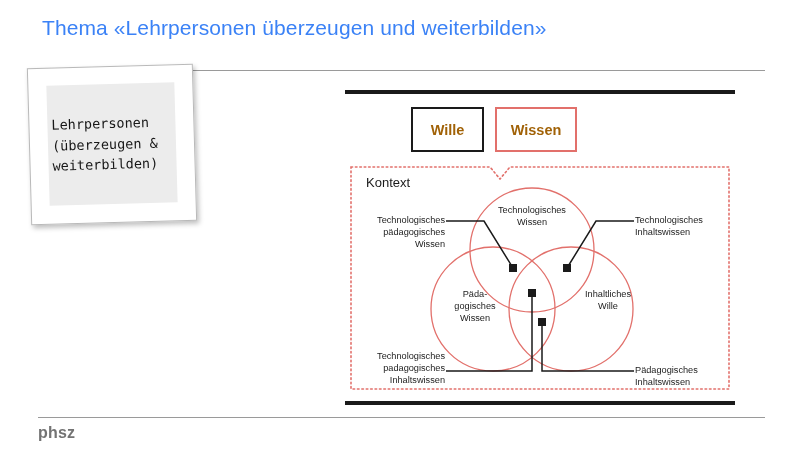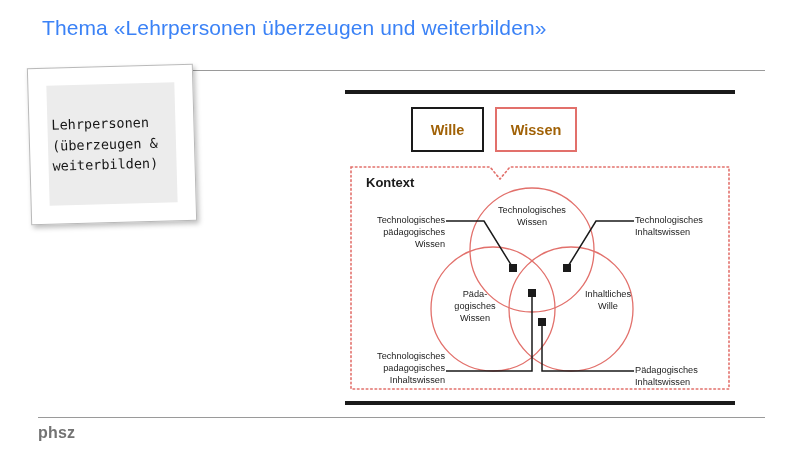--- a/index.html
+++ b/index.html
@@ -122,21 +122,21 @@
     top: 76px;
     width: 380px;
     height: 224px;
   }
   #kontext-frame svg { display: block; }
   #kontext-label {
     position: absolute;
     left: 16px;
     top: 9px;
     font-size: 13px;
-    font-weight: bold;
+    font-weight: normal;
     color: #1a1a1a;
     text-align: center;
   }
 
   
   #venn-svg {
     position: absolute;
     left: 0;
     top: 0;
     width: 390px;

